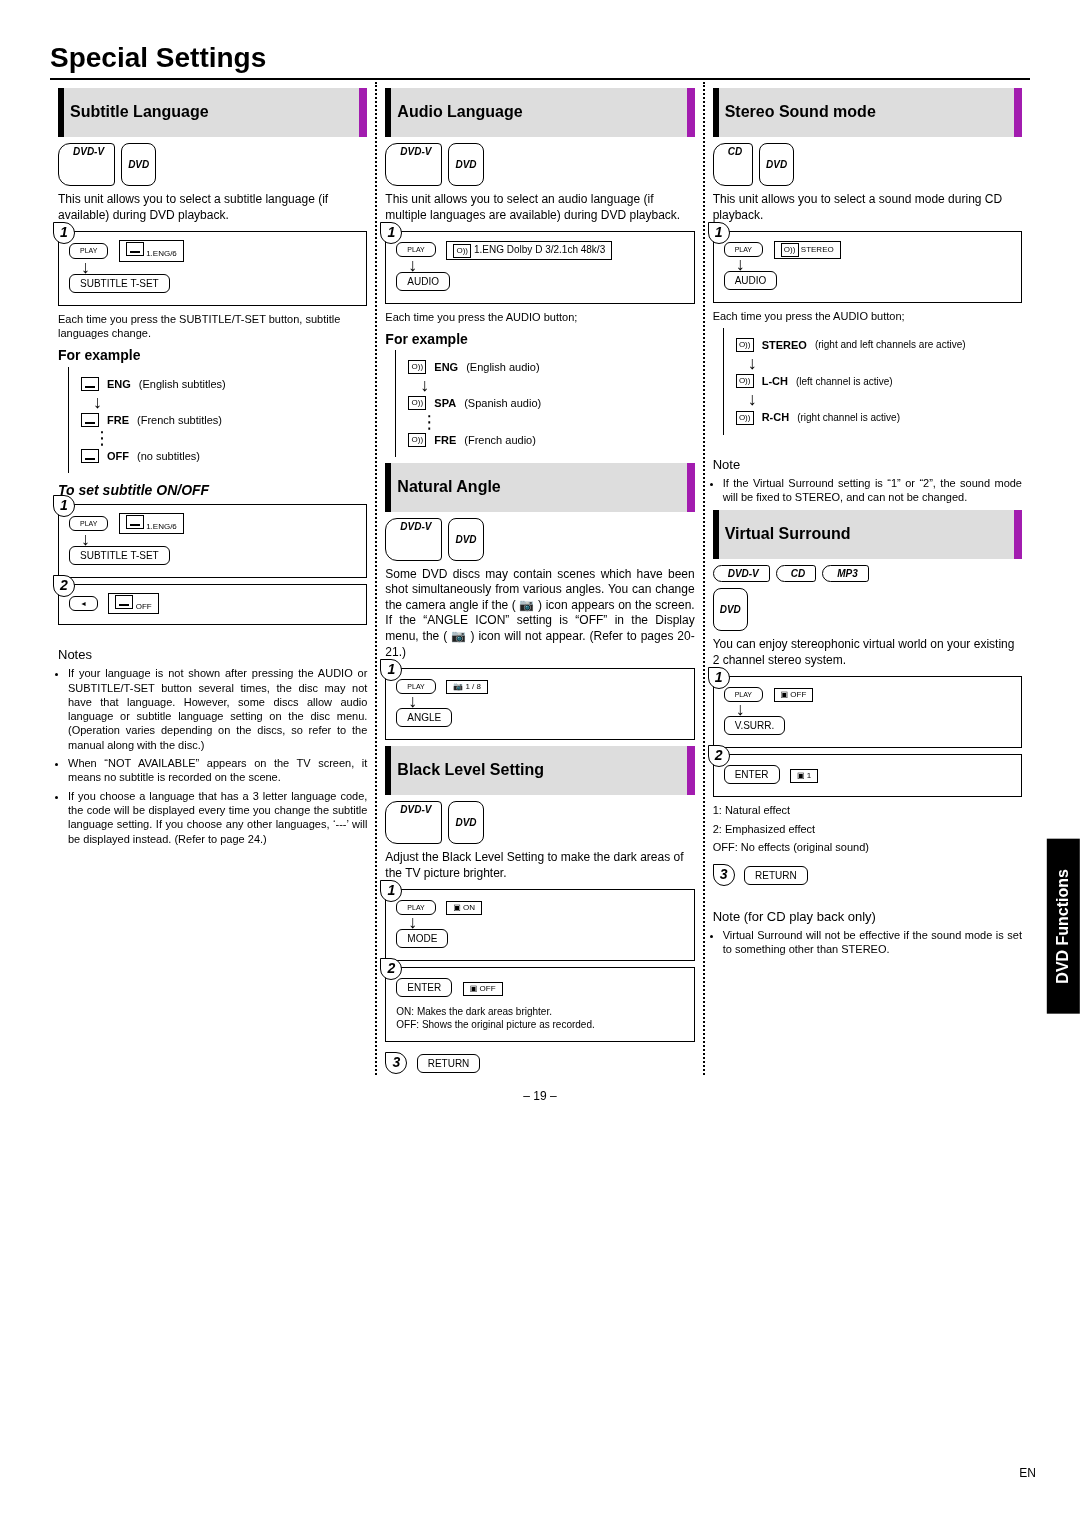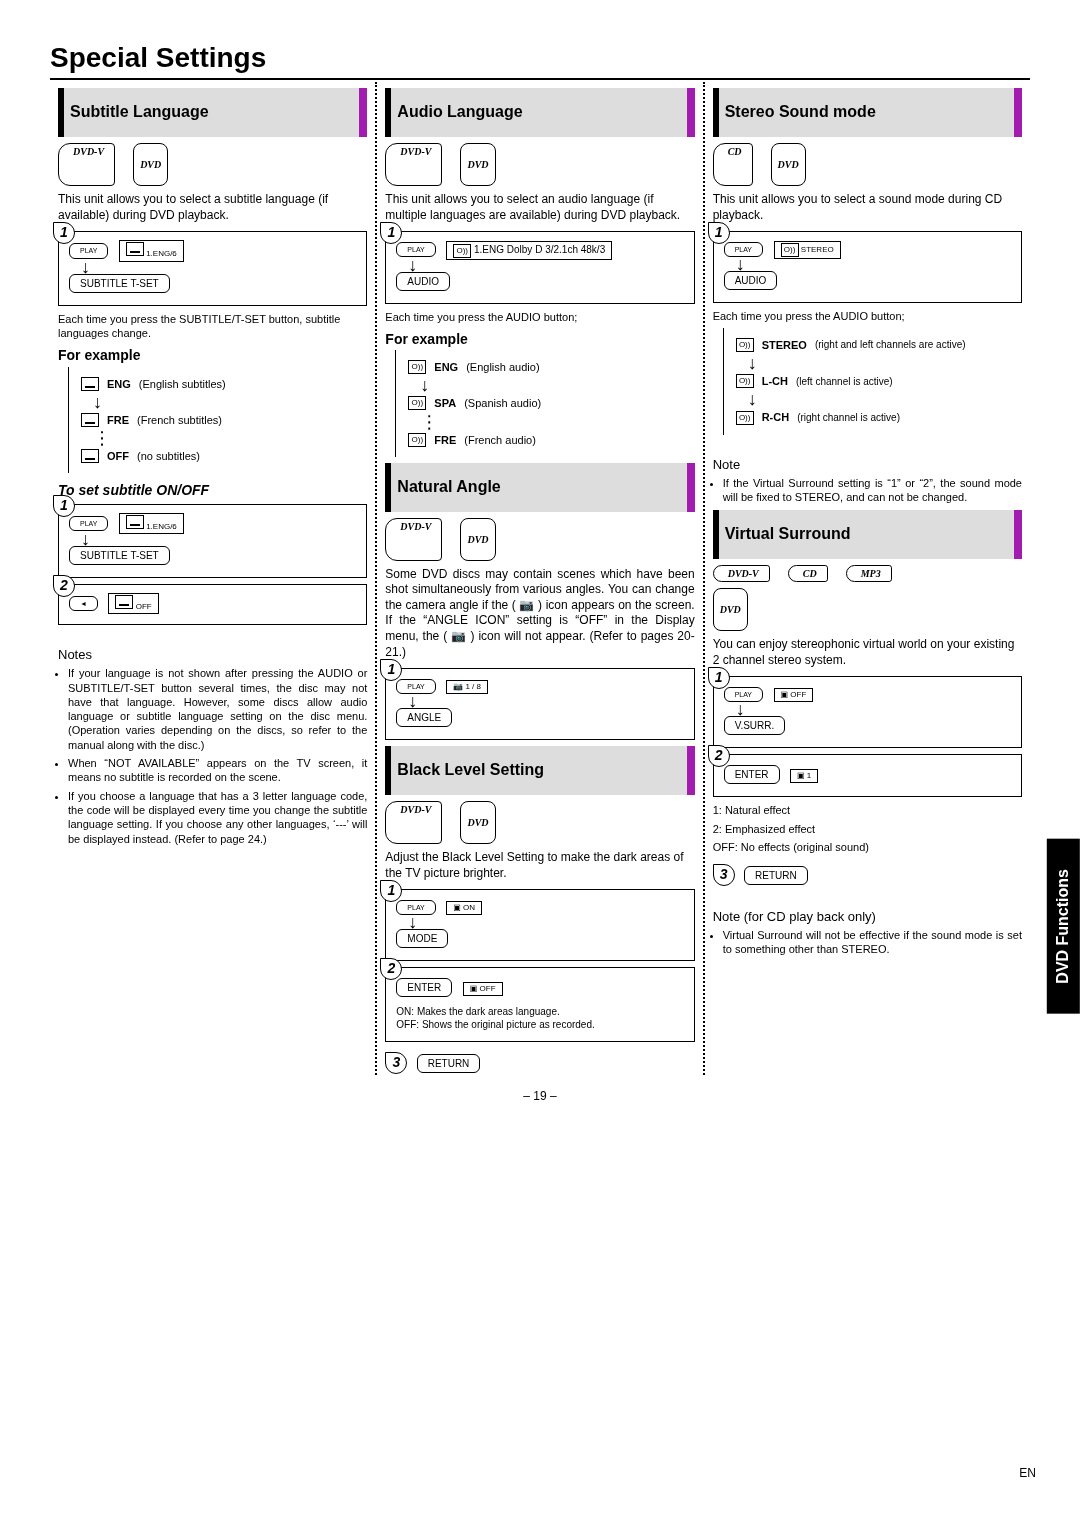--- a/index.html
+++ b/index.html
@@ -33,23 +33,22 @@
   background: #ddd;
   border-left: 6px solid #000;
   border-right: 8px solid #a21caf;
   font-size: 16px;
   font-weight: bold;
   padding: 14px 6px;
   margin: 6px 0;
 }
 .badges {
   display: flex;
-  gap: 18px;
+  gap: 6px;
   margin: 6px 0;
-  font-family: Liberation Serif, serif;
 }
 .badge {
   display: inline-block;
   border: 1.5px solid #000;
   border-radius: 12px 4px 4px 12px;
   padding: 1px 10px 1px 14px;
   font-size: 10px;
   font-style: italic;
   font-weight: bold;
   position: relative;
@@ -276,21 +275,21 @@
       <div class="stepnum">1</div>
       <span class="remote-btn">PLAY</span>
       <span class="display">▣ <span>ON</span></span>
       <div class="arrow-down">↓</div>
       <span class="remote-btn small">MODE</span>
     </div>
     <div class="diagram">
       <div class="stepnum">2</div>
       <span class="remote-btn small">ENTER</span>
       <span class="display">▣ <span>OFF</span></span>
-      <div class="small" style="margin-top:6px">ON: Makes the dark areas language.</div>
+      <div class="small" style="margin-top:6px">ON: Makes the dark areas brighter.</div>
       <div class="small">OFF: Shows the original picture as recorded.</div>
     </div>
     <div style="position:relative; margin:10px 0 0 0;">
       <div class="stepnum" style="position:relative; display:inline-block; top:0; left:0;">3</div>
       <span class="remote-btn small" style="margin-left:6px">RETURN</span>
     </div>
   </div>
 
   <div class="col">
     <div class="section-head">Stereo Sound mode</div>

